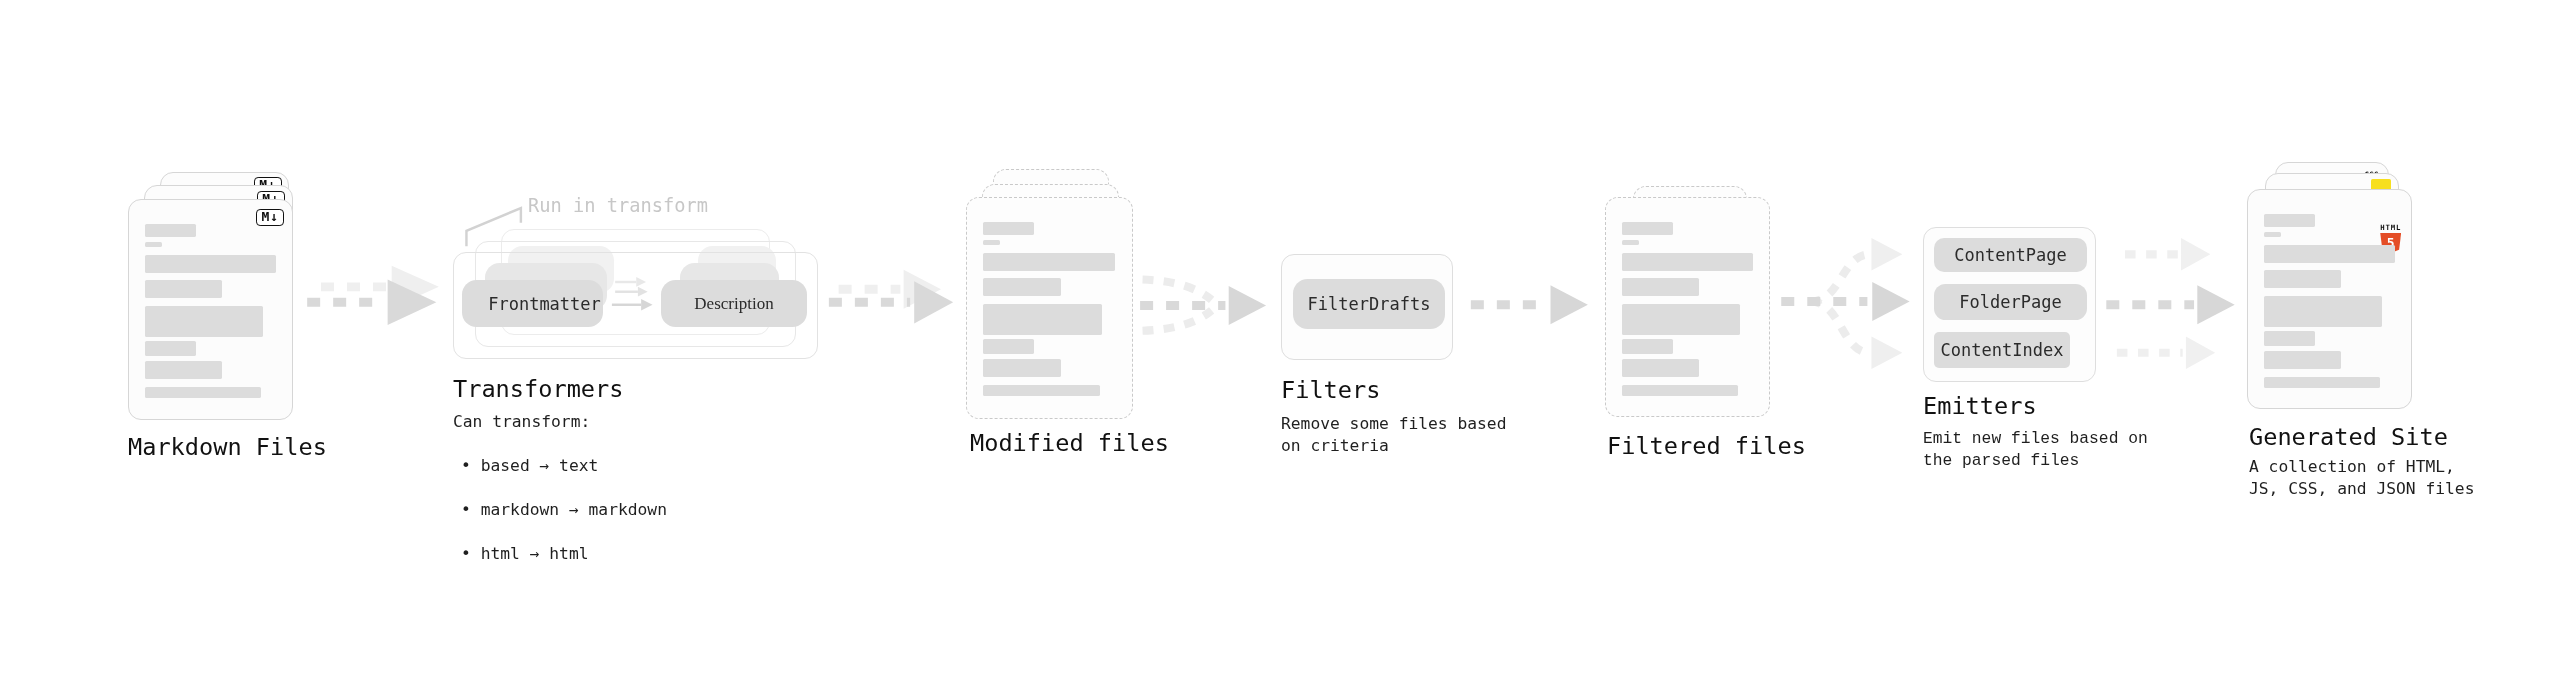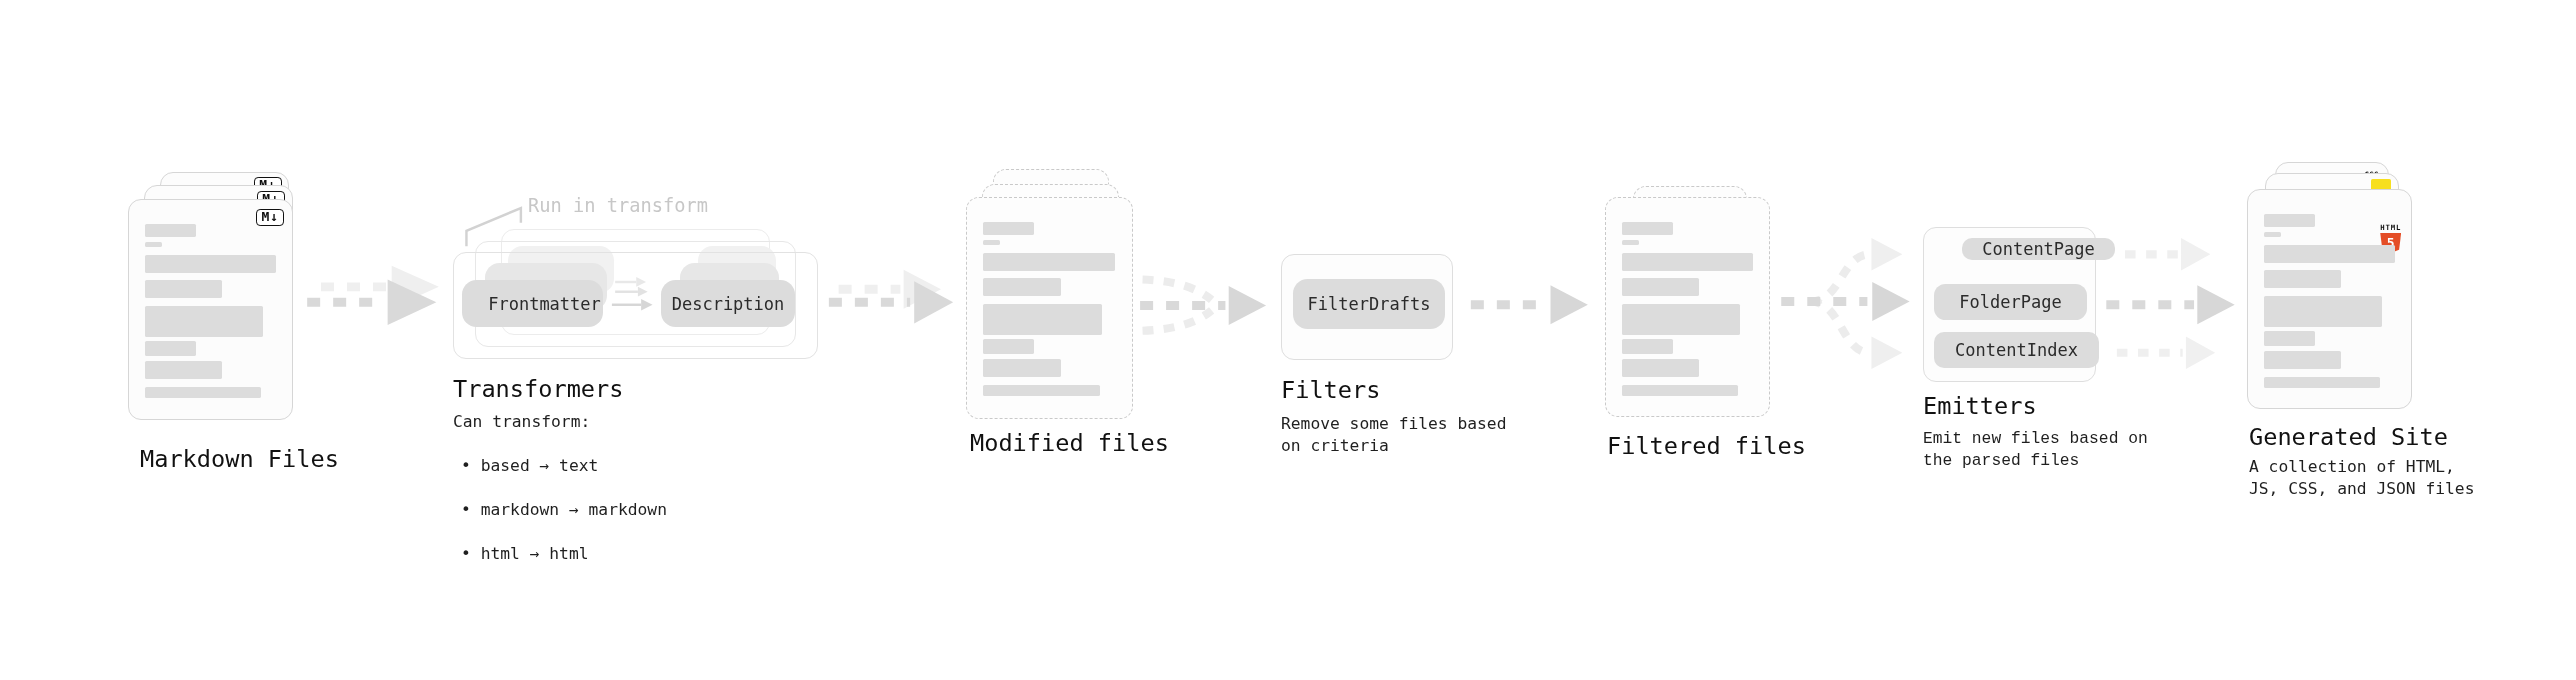--- a/index.html
+++ b/index.html
@@ -115,34 +115,34 @@
     <div class="bar" style="top: 24.4px; height: 12.2px; width: 31%;"></div>
         <div class="bar" style="top: 42px; height: 4.9px; width: 10%;"></div>
         <div class="bar" style="top: 55px; height: 18px; width: 80%;"></div>
         <div class="bar" style="top: 80px; height: 18px; width: 47%;"></div>
         <div class="bar" style="top: 106px; height: 31px; width: 72%;"></div>
         <div class="bar" style="top: 141px; height: 15.4px; width: 31%;"></div>
         <div class="bar" style="top: 161px; height: 18px; width: 47%;"></div>
         <div class="bar" style="top: 187px; height: 10.6px; width: 71%;"></div>
       </div>
   </div>
-  <div class="title" style="left:140px;top:433px;margin-top:12px;">Markdown Files</div>
+  <div class="title" style="left:128px;top:433px;">Markdown Files</div>
 
   <div>
     <div class="note" style="left:528px;top:195px;">Run in transform</div>
     <div class="tbox b2" style="left:501px;top:229px;width:269px;height:106px;"></div>
     <div class="tbox b1" style="left:475px;top:241px;width:321px;height:106px;"></div>
 
     <div class="pill ghost2" style="left:508px;top:246px;width:106px;height:47px;"></div>
     <div class="pill ghost2" style="left:698px;top:246px;width:78px;height:47px;"></div>
     <div class="pill ghost1" style="left:485px;top:263px;width:122px;height:47px;"></div>
     <div class="pill ghost1" style="left:680px;top:263px;width:99px;height:47px;"></div>
     <div class="tbox" style="left:453px;top:252px;width:365px;height:107px;"></div>
     <div class="pill" style="left:462px;top:280px;width:141px;height:47px;padding-left:24px;">Frontmatter</div>
-    <div class="pill" style="left:661px;top:280px;width:134px;height:47px;">Description</div>
+    <div class="pill" style="left:661px;top:280px;width:146px;height:47px;font-family:Liberation Serif, serif;">Description</div>
   </div>
   <div class="title" style="left:453px;top:375px;">Transformers</div>
   <div class="desc" style="left:453px;top:411px;">Can transform:</div>
   <div class="desc bullets" style="left:453px;top:433px;">
     <div>• based → text</div>
     <div>• markdown → markdown</div>
     <div>• html → html</div>
   </div>
 
   <div>
@@ -179,23 +179,23 @@
         <div class="bar" style="top: 106px; height: 31px; width: 72%;"></div>
         <div class="bar" style="top: 141px; height: 15.4px; width: 31%;"></div>
         <div class="bar" style="top: 161px; height: 18px; width: 47%;"></div>
         <div class="bar" style="top: 187px; height: 10.6px; width: 71%;"></div>
       </div>
   </div>
   <div class="title" style="left:1607px;top:432px;">Filtered files</div>
 
   <div>
     <div class="panel" style="left:1923px;top:227px;width:173px;height:155px;"></div>
-    <div class="pill" style="left:1934px;top:238px;width:153px;height:22px;border-radius:10px;margin-left:28px;">ContentPage</div>
+    <div class="pill" style="left:1934px;top:238px;width:153px;height:34px;border-radius:10px;">ContentPage</div>
     <div class="pill" style="left:1934px;top:284px;width:153px;height:36px;border-radius:11.4px;">FolderPage</div>
-    <div class="pill" style="left:1934px;top:332px;width:165px;height:36px;border-radius:10px;">ContentIndex</div>
+    <div class="pill" style="left:1934px;top:332px;width:136px;height:36px;border-radius:5px;">ContentIndex</div>
   </div>
   <div class="title" style="left:1923px;top:392px;">Emitters</div>
   <div class="desc" style="left:1923px;top:428px;font-family:Liberation Mono, monospace;">Emit new files based on
 the parsed files</div>
 
   <div>
     <div class="doc" style="left:2275px;top:162px;width:114px;height:65px;">
       <span class="css-badge" style="right:5.7px;top:2.4px;">
         <span class="css-txt">CSS</span>
         <span class="css-bar" style="display:block;"></span>

